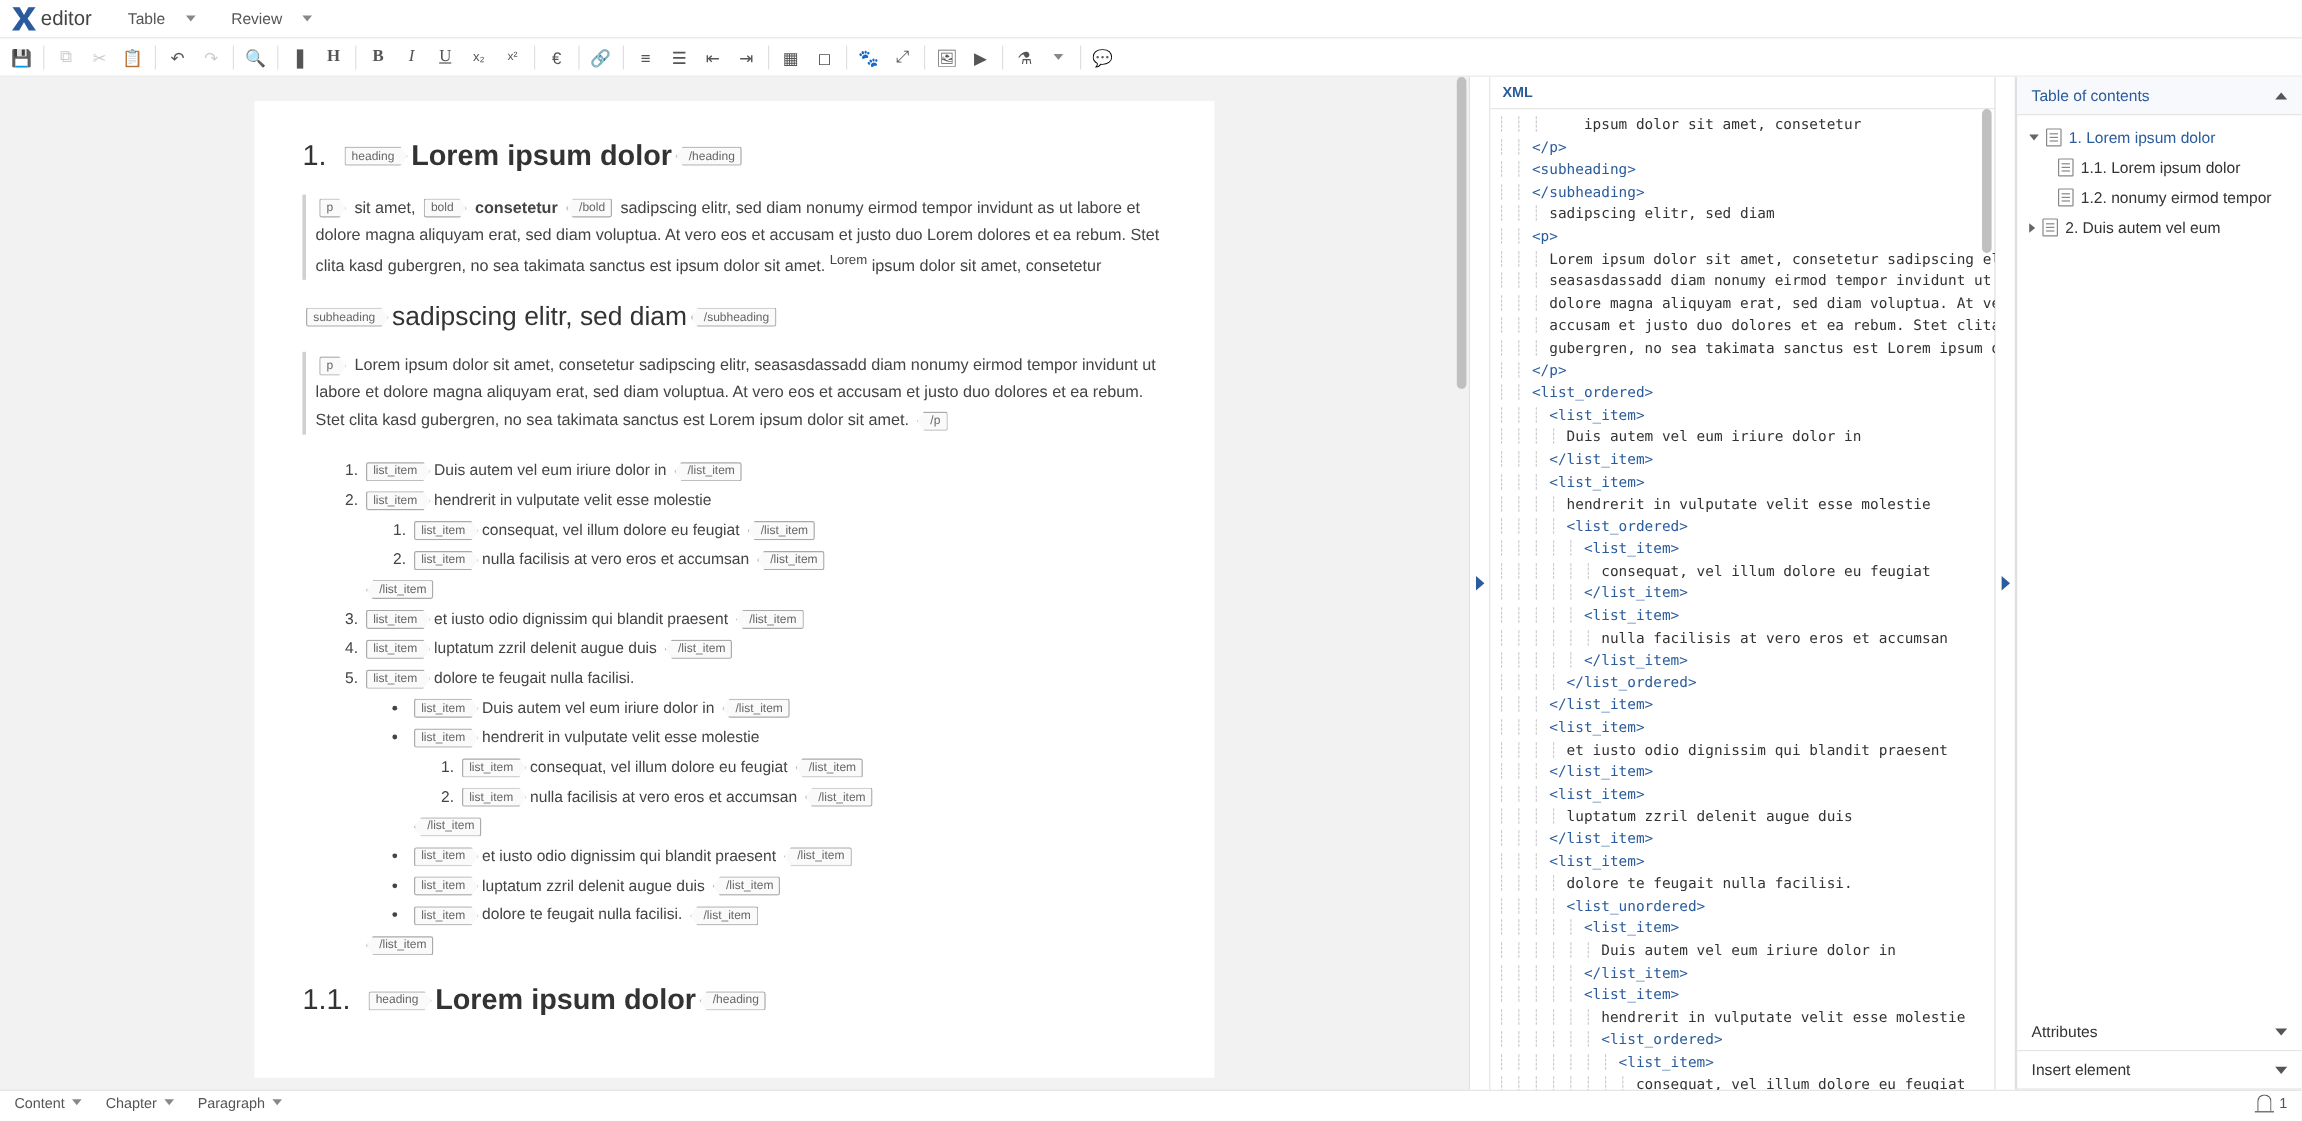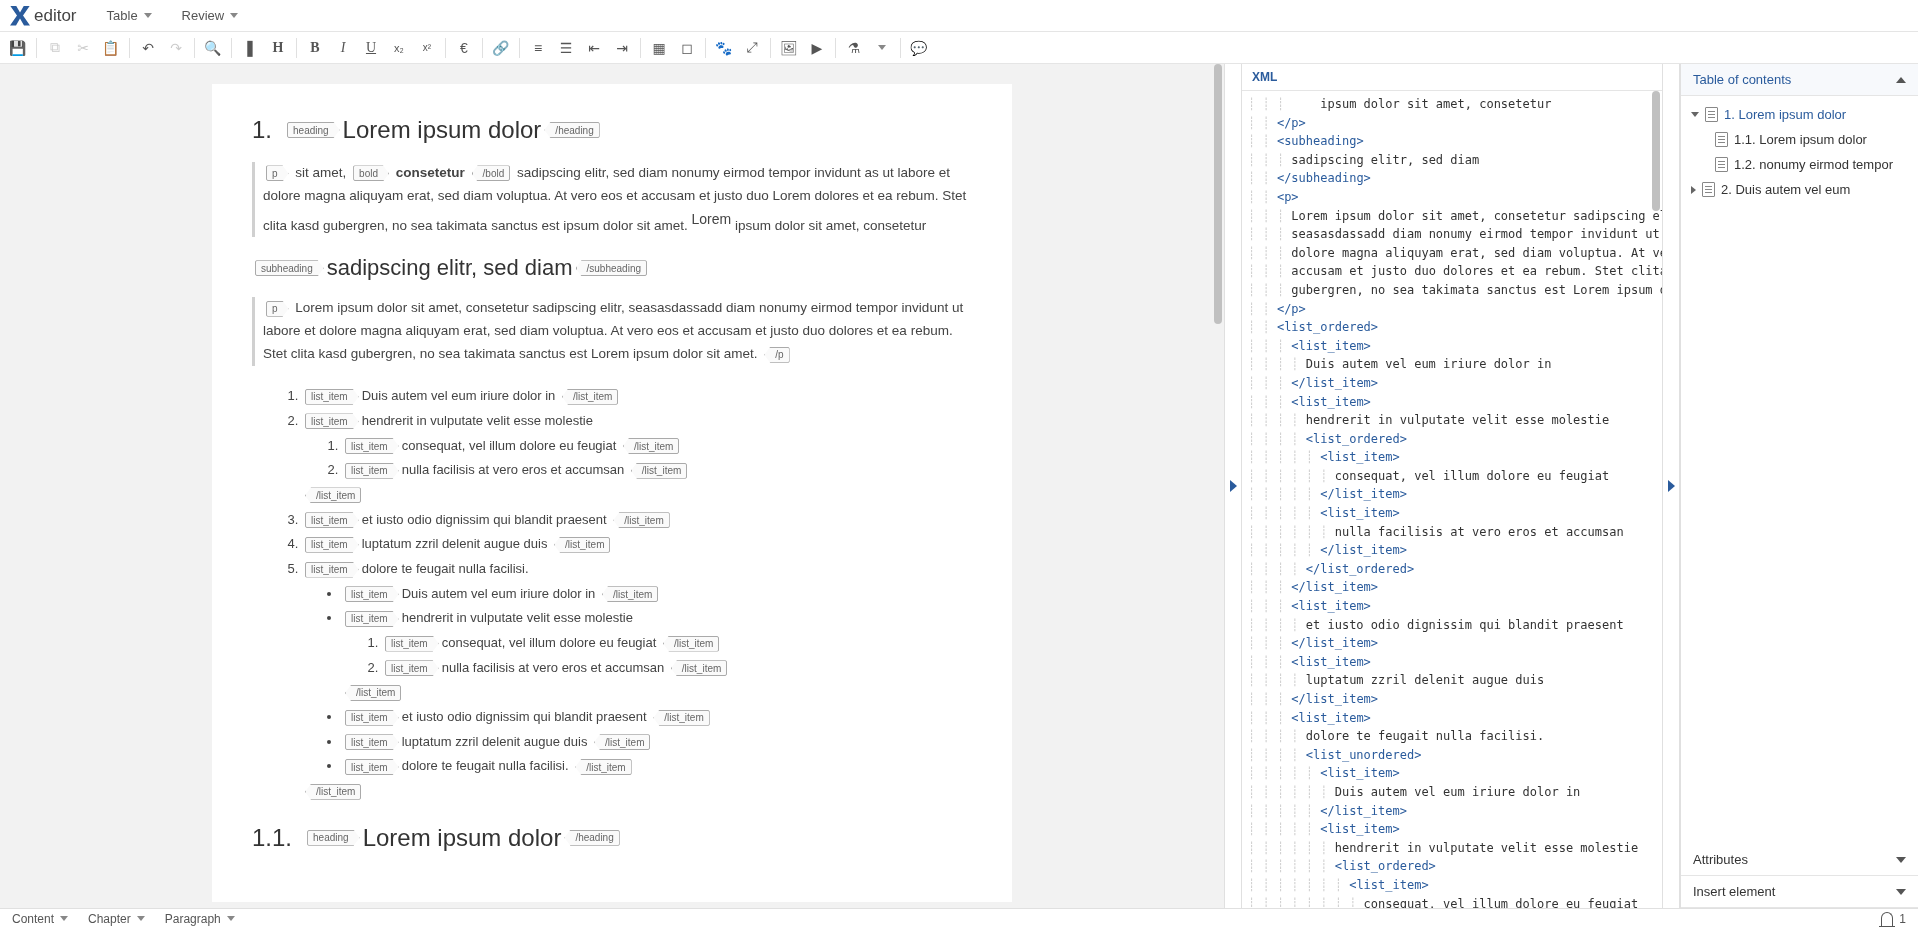--- a/index.html
+++ b/index.html
@@ -1,40 +1,40 @@
 <!DOCTYPE html>
 <html><head>
 <meta charset="utf-8">
 <style>
 *{box-sizing:border-box;margin:0;padding:0}
 body{font-family:"Segoe UI",Arial,sans-serif;font-size:13px;color:#333;background:#fff;overflow:hidden}
 .top{height:32px;display:flex;align-items:center;border-bottom:1px solid #e5e5e5;padding:0 10px}
 .logo{display:flex;align-items:center;font-size:17px;font-weight:500;color:#444;margin-right:30px}
 .logo .x{width:20px;height:20px;background:#2a5b9c;clip-path:polygon(0 0,30% 0,50% 35%,70% 0,100% 0,65% 50%,100% 100%,70% 100%,50% 65%,30% 100%,0 100%,35% 50%);margin-right:4px}
 .menu{display:flex;gap:30px}
-.menu-item{display:flex;align-items:center;gap:6px;cursor:pointer;color:#555}
+.menu-item{display:flex;align-items:center;gap:17px;cursor:pointer;color:#555}
 .chev{width:0;height:0;border-left:4px solid transparent;border-right:4px solid transparent;border-top:5px solid #888}
 .tb{height:32px;border-bottom:1px solid #e5e5e5;display:flex;align-items:center;padding:0 4px}
 .tb-btn{width:28px;height:28px;display:flex;align-items:center;justify-content:center;color:#555;cursor:pointer;font-size:14px}
 .tb-btn.dis{color:#ccc}
 .tb-sep{width:1px;height:20px;background:#e0e0e0;margin:0 4px}
 .main{display:flex;height:calc(100vh - 64px - 26px);background:#f2f2f2}
 .ed-wrap{flex:1;overflow:auto;padding:20px 24px;position:relative}
 .ed-scroll{position:absolute;right:0;top:0;width:12px;height:100%;}
 .ed-thumb{position:absolute;right:2px;top:0;width:8px;height:260px;background:#c0c0c0;border-radius:4px}
 .page{background:#fff;max-width:800px;margin:0 auto;padding:32px 40px;min-height:100%;}
 .h1-row{display:flex;align-items:center;margin-bottom:18px}
 .num{font-size:24px;margin-right:12px;font-weight:400}
 .tag{display:inline-flex;align-items:center;height:16px;font-size:10px;color:#666;border:1px solid #aaa;padding:0 5px;background:#fafafa;position:relative;margin:0 3px;vertical-align:middle}
 .tag.open{border-radius:2px 0 0 2px;clip-path:polygon(0 0,calc(100% - 6px) 0,100% 50%,calc(100% - 6px) 100%,0 100%);padding-right:10px}
 .tag.close{border-radius:0 2px 2px 0;clip-path:polygon(6px 0,100% 0,100% 100%,6px 100%,0 50%);padding-left:10px}
-.h1-txt{font-size:24px;font-weight:400}
+.h1-txt{font-size:24px;font-weight:700}
 .para{line-height:1.7;color:#444;border-left:3px solid #d0d0d0;padding-left:8px;margin-bottom:18px;font-size:13.5px}
 .para .b{font-weight:bold}
-.sup-lorem{font-size:14px;vertical-align:super}
+.sup-lorem{font-size:11px;vertical-align:super}
 .h2-row{display:flex;align-items:center;margin:18px 0 16px}
 .h2-txt{font-size:22px;font-weight:400}
 ol.top-ol{list-style:decimal;padding-left:50px;line-height:1.9;color:#444}
 ol.top-ol ol{list-style:decimal;padding-left:40px}
 ol.top-ol ul{list-style:disc;padding-left:40px}
 .splitter{width:18px;background:#fff;border-left:1px solid #e0e0e0;border-right:1px solid #e0e0e0;display:flex;align-items:center;justify-content:center;cursor:pointer}
 .arr{width:0;height:0;border-top:6px solid transparent;border-bottom:6px solid transparent}
 .arr.r{border-left:7px solid #2a5b9c}
 .xml-pane{width:420px;background:#fff;display:flex;flex-direction:column}
 .xml-head{padding:6px 10px;font-size:12px;font-weight:bold;color:#2a5b9c;border-bottom:1px solid #e5e5e5}
@@ -209,22 +209,22 @@
       <div class="arr r"></div>
     </div>
 
   <div class="xml-pane">
     <div class="xml-head">XML</div>
     <div class="xml-body" id="xml-body">
       <div class="xml-scroll"></div>
     <div class="xline"><span class="guide">┊ ┊ ┊ </span><span>    ipsum dolor sit amet, consetetur</span></div>
         <div class="xline"><span class="guide">┊ ┊ </span><span class="t">&lt;/p&gt;</span></div>
         <div class="xline"><span class="guide">┊ ┊ </span><span class="t">&lt;subheading&gt;</span></div>
+        <div class="xline"><span class="guide">┊ ┊ </span><span class="t">&lt;/subheading&gt;</span></div>
         <div class="xline"><span class="guide">┊ ┊ ┊ </span><span>sadipscing elitr, sed diam</span></div>
-        <div class="xline"><span class="guide">┊ ┊ </span><span class="t">&lt;/subheading&gt;</span></div>
         <div class="xline"><span class="guide">┊ ┊ </span><span class="t">&lt;p&gt;</span></div>
         <div class="xline"><span class="guide">┊ ┊ ┊ </span><span>Lorem ipsum dolor sit amet, consetetur sadipscing elitr,</span></div>
         <div class="xline"><span class="guide">┊ ┊ ┊ </span><span>seasasdassadd diam nonumy eirmod tempor invidunt ut labore et</span></div>
         <div class="xline"><span class="guide">┊ ┊ ┊ </span><span>dolore magna aliquyam erat, sed diam voluptua. At vero eos et</span></div>
         <div class="xline"><span class="guide">┊ ┊ ┊ </span><span>accusam et justo duo dolores et ea rebum. Stet clita kasd</span></div>
         <div class="xline"><span class="guide">┊ ┊ ┊ </span><span>gubergren, no sea takimata sanctus est Lorem ipsum dolor sit amet.</span></div>
         <div class="xline"><span class="guide">┊ ┊ </span><span class="t">&lt;/p&gt;</span></div>
         <div class="xline"><span class="guide">┊ ┊ </span><span class="t">&lt;list_ordered&gt;</span></div>
         <div class="xline"><span class="guide">┊ ┊ ┊ </span><span class="t">&lt;list_item&gt;</span></div>
         <div class="xline"><span class="guide">┊ ┊ ┊ ┊ </span><span>Duis autem vel eum iriure dolor in</span></div>

